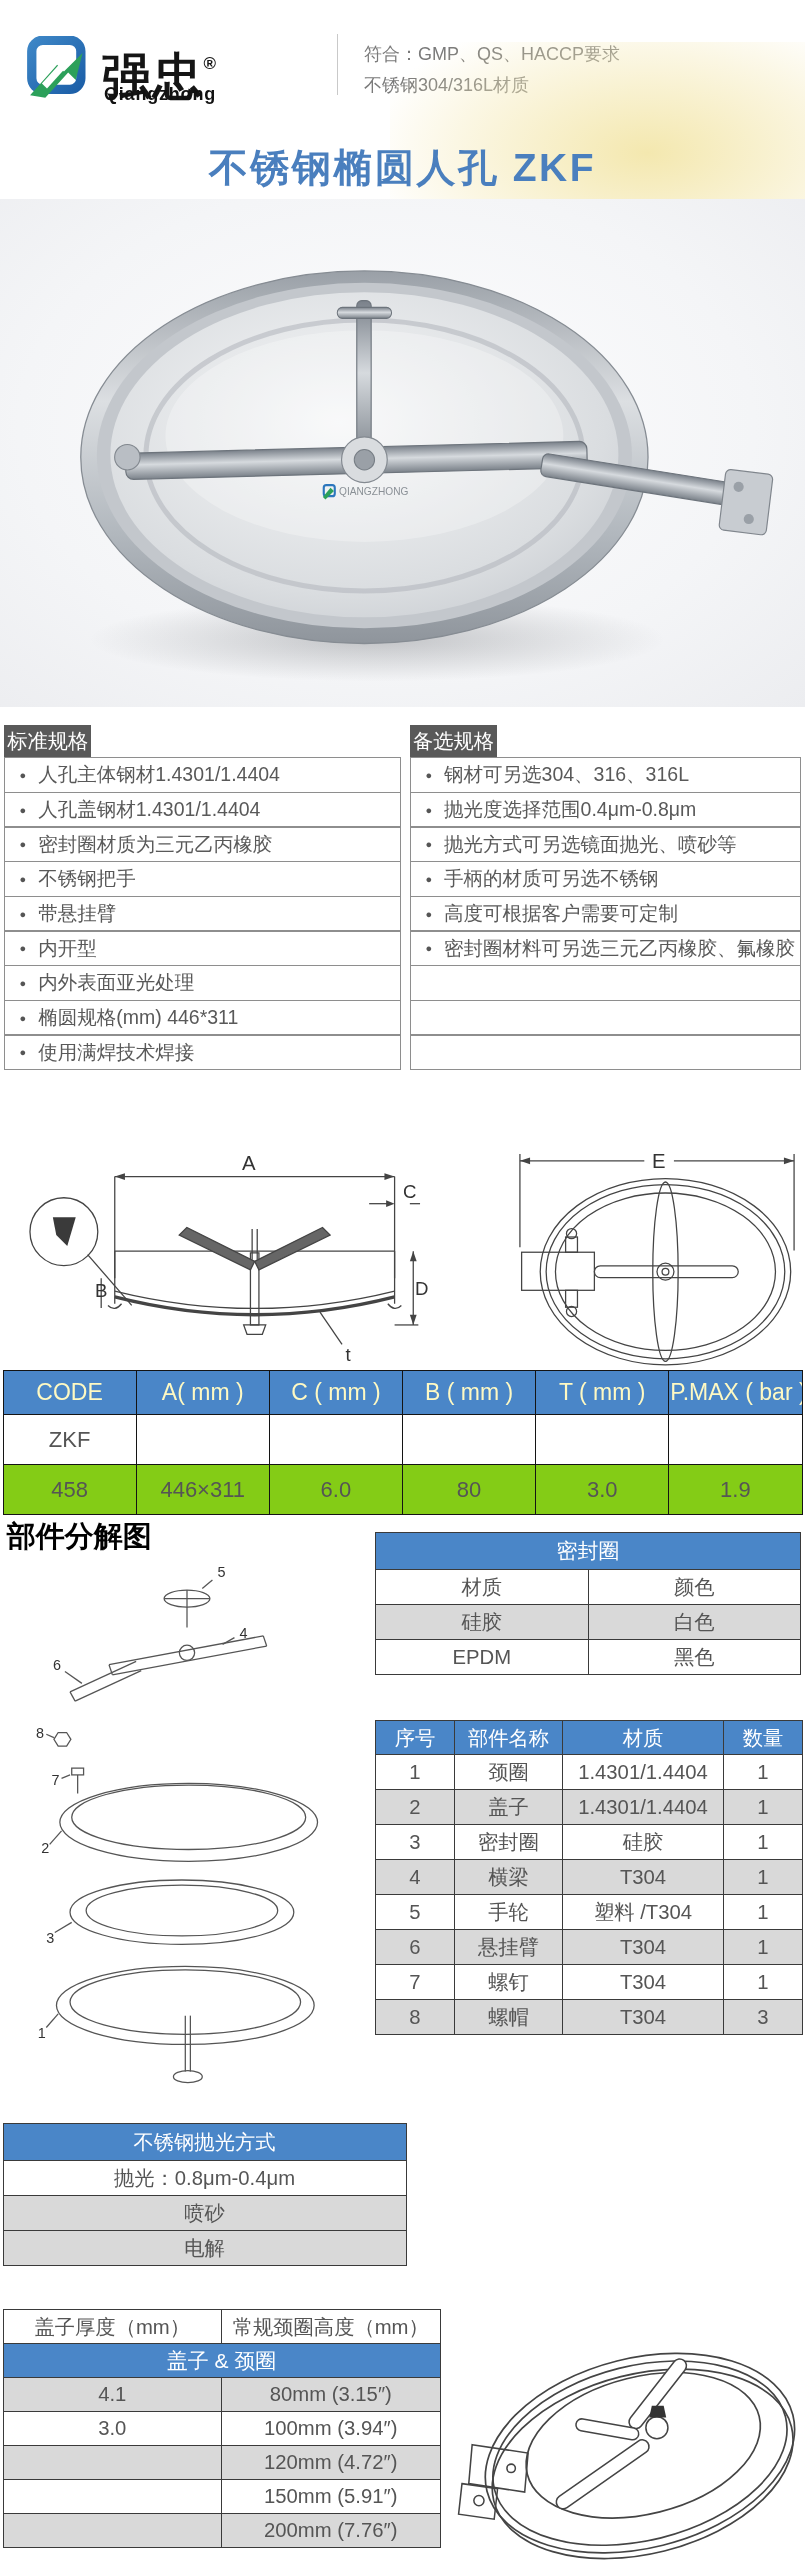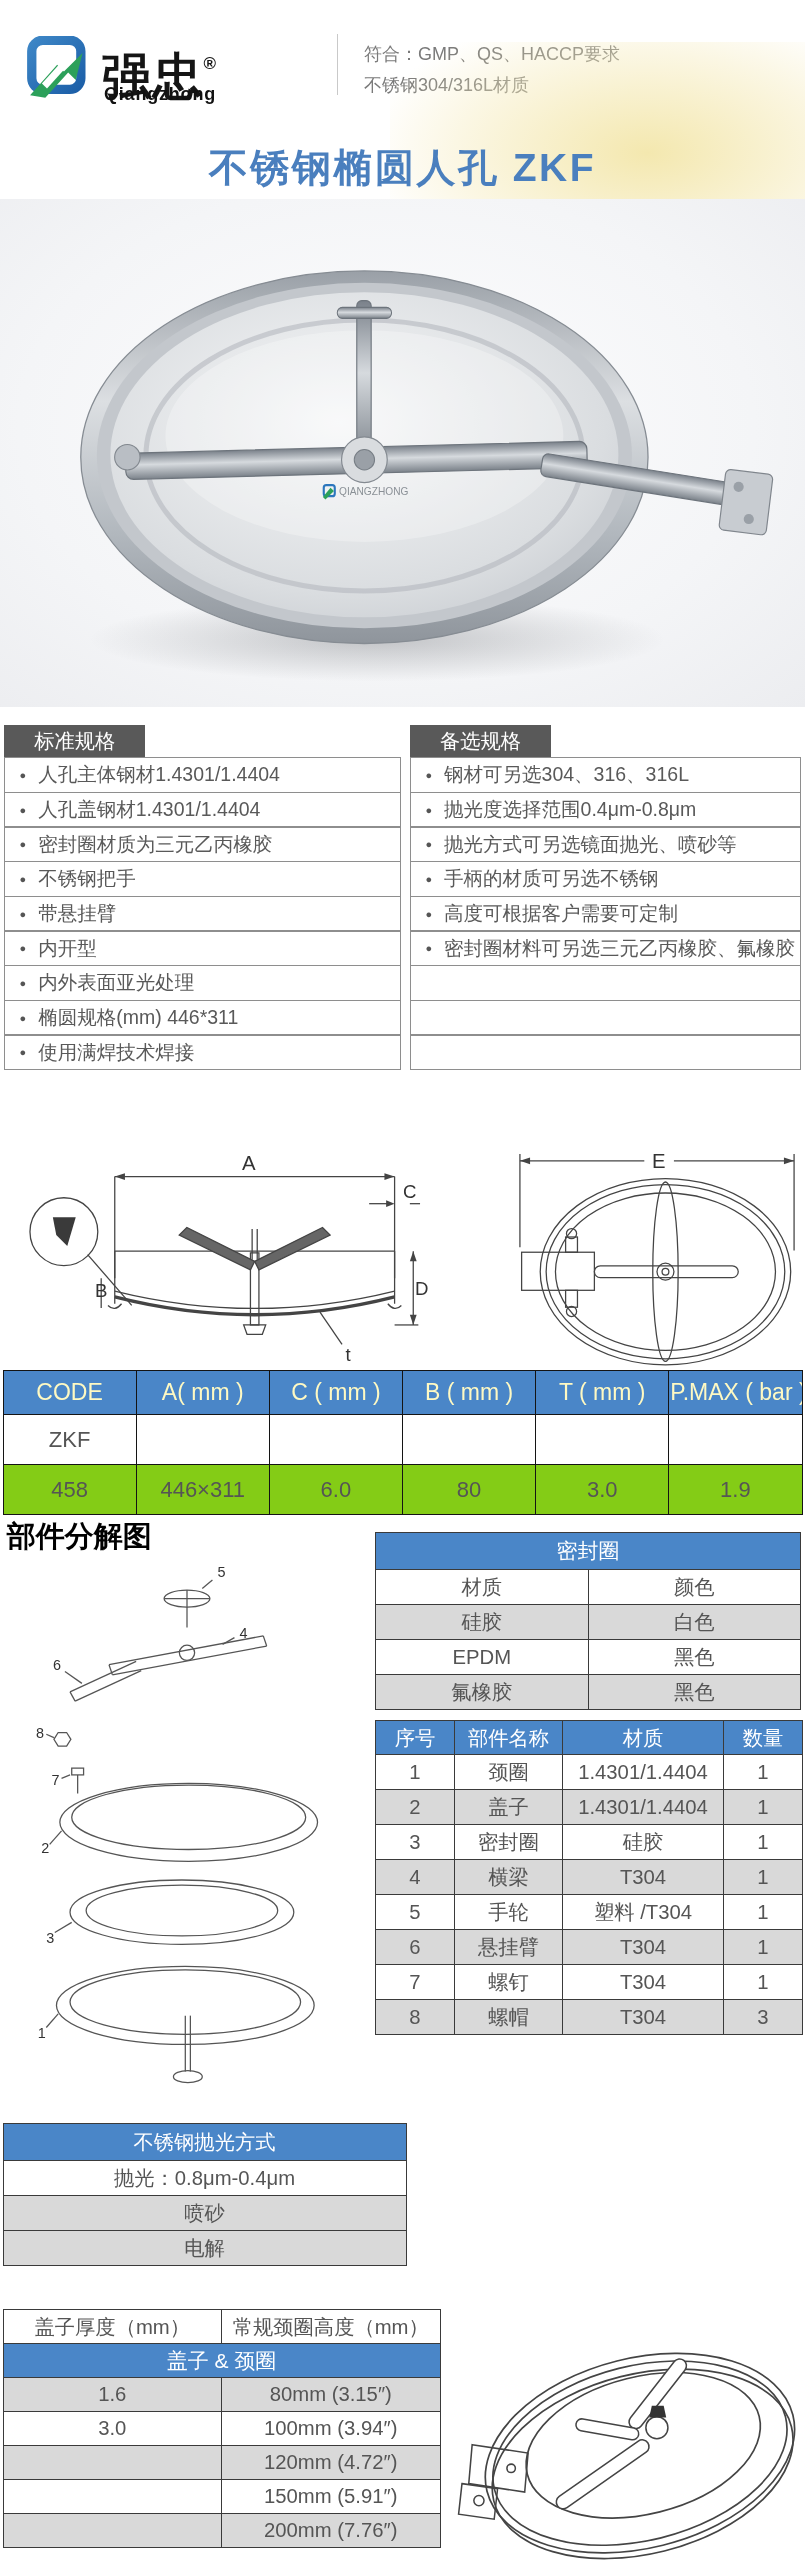--- a/index.html
+++ b/index.html
@@ -19,21 +19,21 @@
      background:radial-gradient(ellipse at 62% 45%, rgba(240,224,148,0.75), rgba(245,234,185,0.40) 52%, rgba(255,255,255,0) 78%);}
   .page-title{position:absolute;left:0;top:141px;width:805px;text-align:center;
      font-size:39px;font-weight:bold;color:#4a7fbe;letter-spacing:2.5px;z-index:3;}
 
   
   .photo-bg{position:absolute;left:0;top:199px;width:805px;height:508px;
      background:radial-gradient(ellipse at 48% 45%, #fdfdfe 0%, #f4f5f7 62%, #ecedf0 100%);}
   .photo-svg{position:absolute;left:0;top:199px;z-index:2;}
 
   
-  .spec-tab{position:absolute;height:32px;line-height:32px;padding:0 30px;background:#595959;
+  .spec-tab{position:absolute;height:32px;line-height:32px;padding:0 3px;background:#595959;
      color:#fff;font-size:20.3px;z-index:2;}
   .spec-box{position:absolute;display:flex;flex-direction:column;}
   .spec-row{flex:1;display:flex;align-items:center;border:0.8px solid #8e8e8e;margin-top:-0.8px;background:#fff;}
   .spec-row .dot{font-size:11px;color:#555;margin:0 12px 0 14.4px;}
   .spec-row .txt{font-size:19.5px;color:#595959;}
 
   
   .red-note{position:absolute;left:8.5px;top:1098px;font-size:20.3px;line-height:30.5px;color:#e60012;}
 
   
@@ -397,24 +397,20 @@
       <td>颜色</td>
     </tr>
     <tr class="gray">
       <td>硅胶</td>
       <td>白色</td>
     </tr>
     <tr>
       <td>EPDM</td>
       <td>黑色</td>
     </tr>
-    <tr class="gray">
-      <td>氟橡胶</td>
-      <td>黑色</td>
-    </tr>
   </tbody>
     </table>
 
   <table class="sub-table parts-table">
     <colgroup>
         <col style="width:79px">
         <col style="width:108px">
         <col style="width:161px">
         <col style="width:79px">
       </colgroup>
@@ -496,21 +492,21 @@
   <table class="sub-table cover-table">
     <tbody>
         <tr>
       <td>盖子厚度（mm）</td>
       <td>常规颈圈高度（mm）</td>
     </tr>
     <tr>
           <th colspan="2">盖子 &amp; 颈圈</th>
         </tr>
     <tr class="gray">
-      <td>1.6</td>
+      <td>4.1</td>
           <td>80mm (3.15″)</td>
     </tr>
     <tr>
       <td>3.0</td>
           <td>100mm (3.94″)</td>
     </tr>
     <tr class="gray">
       <td></td>
           <td>120mm (4.72″)</td>
     </tr>

